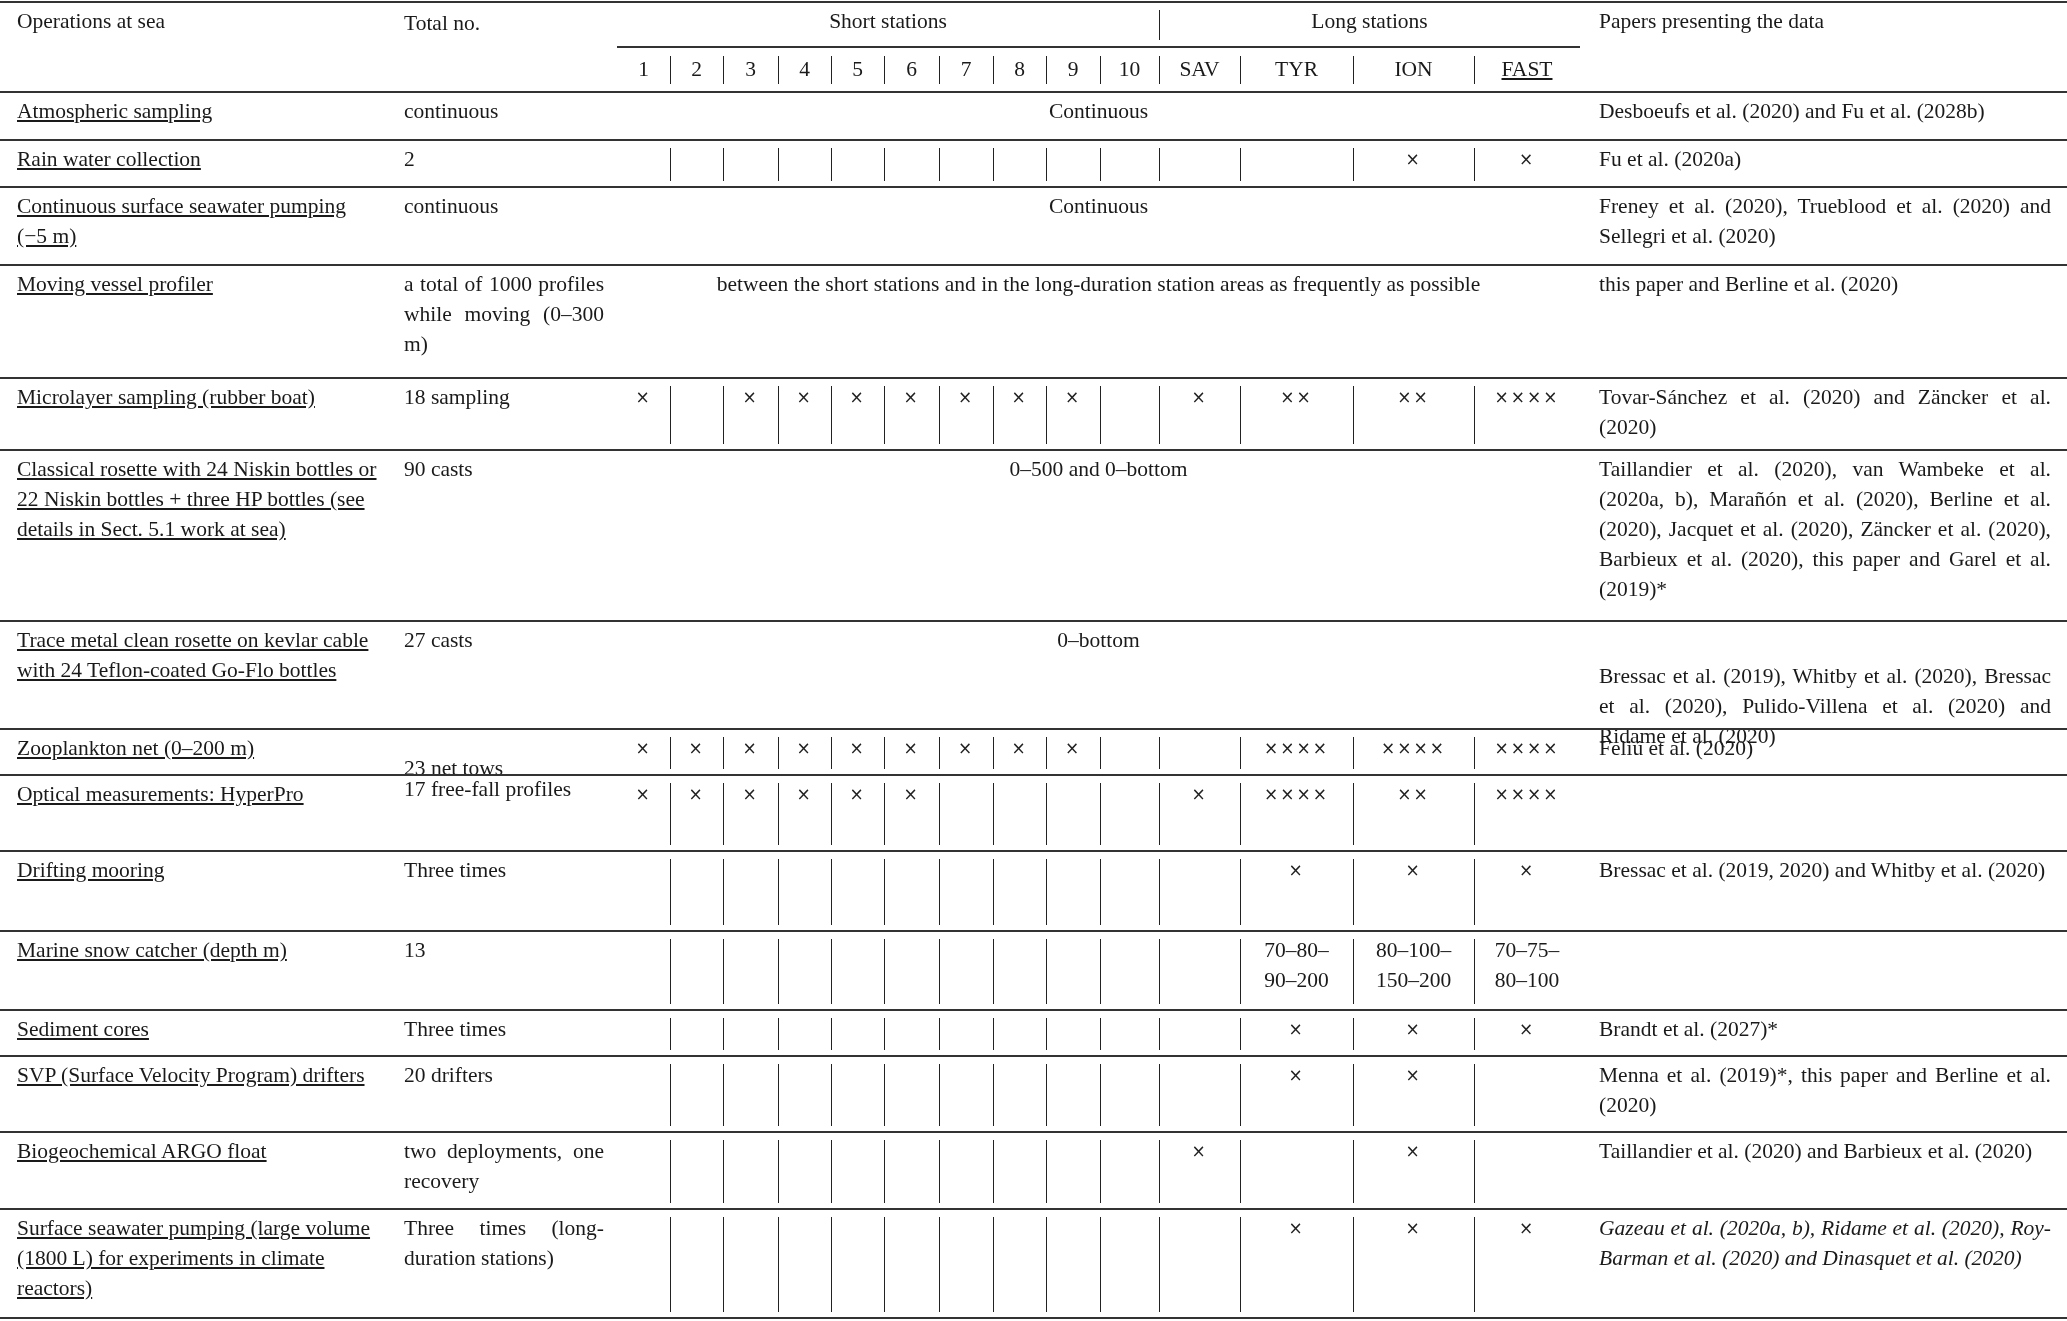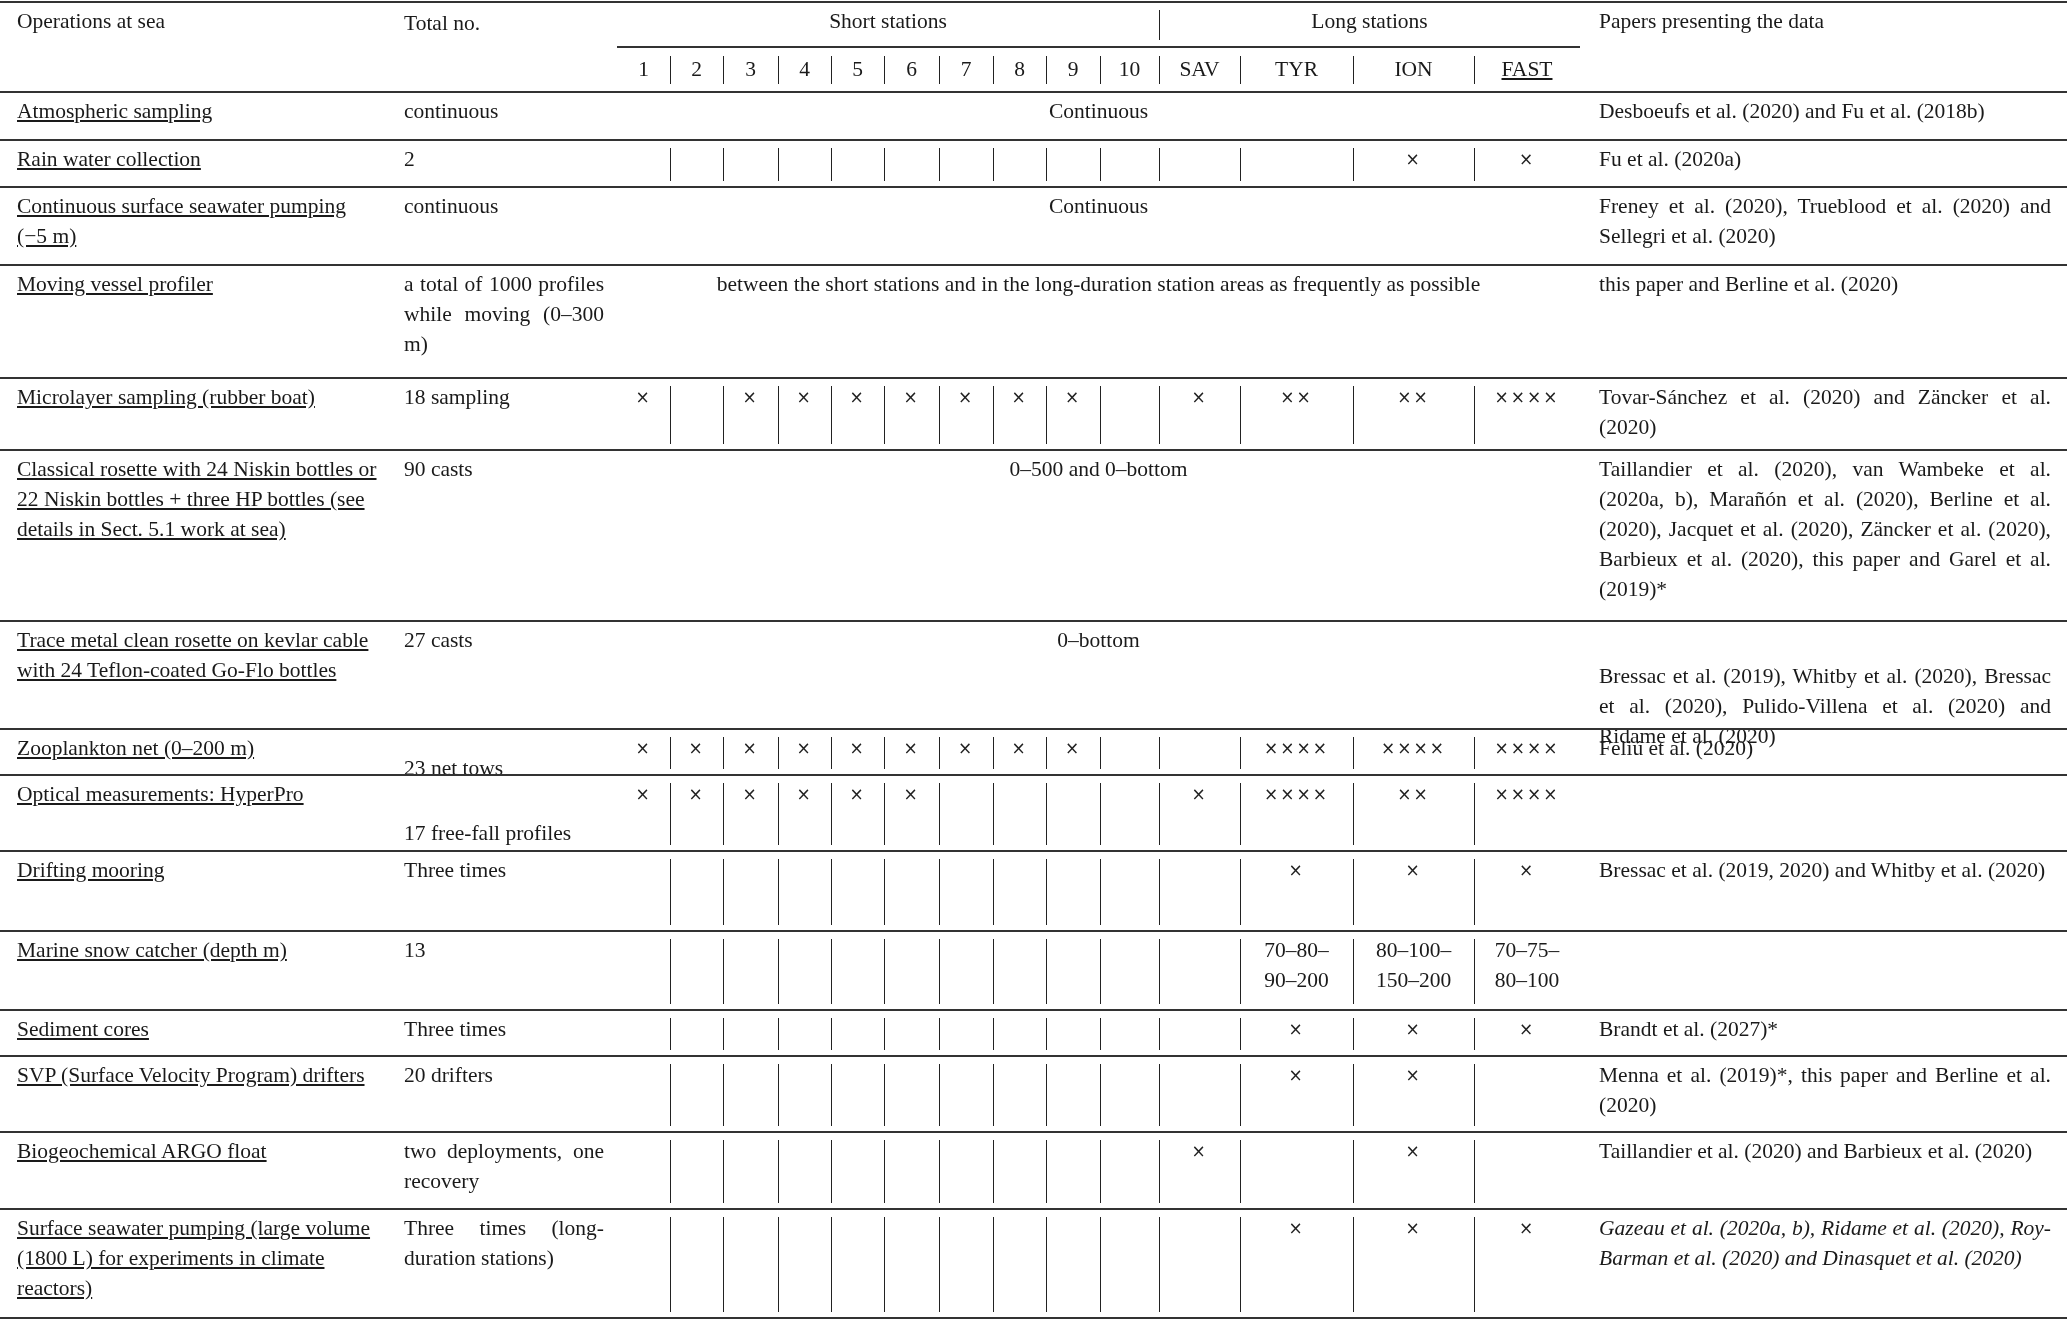--- a/index.html
+++ b/index.html
@@ -58,21 +58,21 @@
       <div class="hdr" style="left:1474px;width:106px;top:54px;text-decoration:underline;">FAST</div>
       <div class="vline" style="left:1474px;top:56px;height:28px;"></div>
     </div>
   <div class="hline" style="top:91px;height:2px;"></div>
 
   <div id="rows">
       <div style="position:absolute;left:0;top:0;">
         <div class="wrap c1" style="top:96px;">Atmospheric sampling</div>
         <div class="wrap c2" style="top:96px;">continuous</div>
         <div class="txt center" style="left:617px;width:963px;top:96px;">Continuous</div>
-        <div class="wrap cp" style="top:96px;">Desboeufs et al. (2020) and Fu et al. (2018b)</div>
+        <div class="wrap cp" style="top:96px;">Desboeufs et al. (2020) and Fu et al. (2028b)</div>
         <div class="hline" style="top:139px;height:1.5px;"></div>
       </div>
       <div style="position:absolute;left:0;top:0;">
         <div class="wrap c1" style="top:144px;">Rain water collection</div>
         <div class="wrap c2" style="top:144px;">2</div>
         <div class="vline" style="left:670px;top:148px;height:33px;"></div>
         <div class="vline" style="left:723px;top:148px;height:33px;"></div>
         <div class="vline" style="left:778px;top:148px;height:33px;"></div>
         <div class="vline" style="left:831px;top:148px;height:33px;"></div>
         <div class="vline" style="left:884px;top:148px;height:33px;"></div>
@@ -174,21 +174,21 @@
         <div class="mark" style="left:995px;width:49px;top:733px;">×</div>
         <div class="mark" style="left:1048px;width:50px;top:733px;">×</div>
         <div class="mark" style="left:1242px;width:109px;top:733px;">××××</div>
         <div class="mark" style="left:1355px;width:117px;top:733px;">××××</div>
         <div class="mark" style="left:1476px;width:102px;top:733px;">××××</div>
         <div class="wrap cp" style="top:733px;">Feliú et al. (2020)</div>
         <div class="hline" style="top:774px;height:1.5px;"></div>
       </div>
       <div style="position:absolute;left:0;top:0;">
         <div class="wrap c1" style="top:779px;">Optical measurements: HyperPro</div>
-        <div class="wrap c2" style="top:774px;margin-top:44px;">17 free-fall profiles</div>
+        <div class="wrap c2" style="top:774px;">17 free-fall profiles</div>
         <div class="vline" style="left:670px;top:783px;height:62px;"></div>
         <div class="vline" style="left:723px;top:783px;height:62px;"></div>
         <div class="vline" style="left:778px;top:783px;height:62px;"></div>
         <div class="vline" style="left:831px;top:783px;height:62px;"></div>
         <div class="vline" style="left:884px;top:783px;height:62px;"></div>
         <div class="vline" style="left:939px;top:783px;height:62px;"></div>
         <div class="vline" style="left:993px;top:783px;height:62px;"></div>
         <div class="vline" style="left:1046px;top:783px;height:62px;"></div>
         <div class="vline" style="left:1100px;top:783px;height:62px;"></div>
         <div class="vline" style="left:1159px;top:783px;height:62px;"></div>

